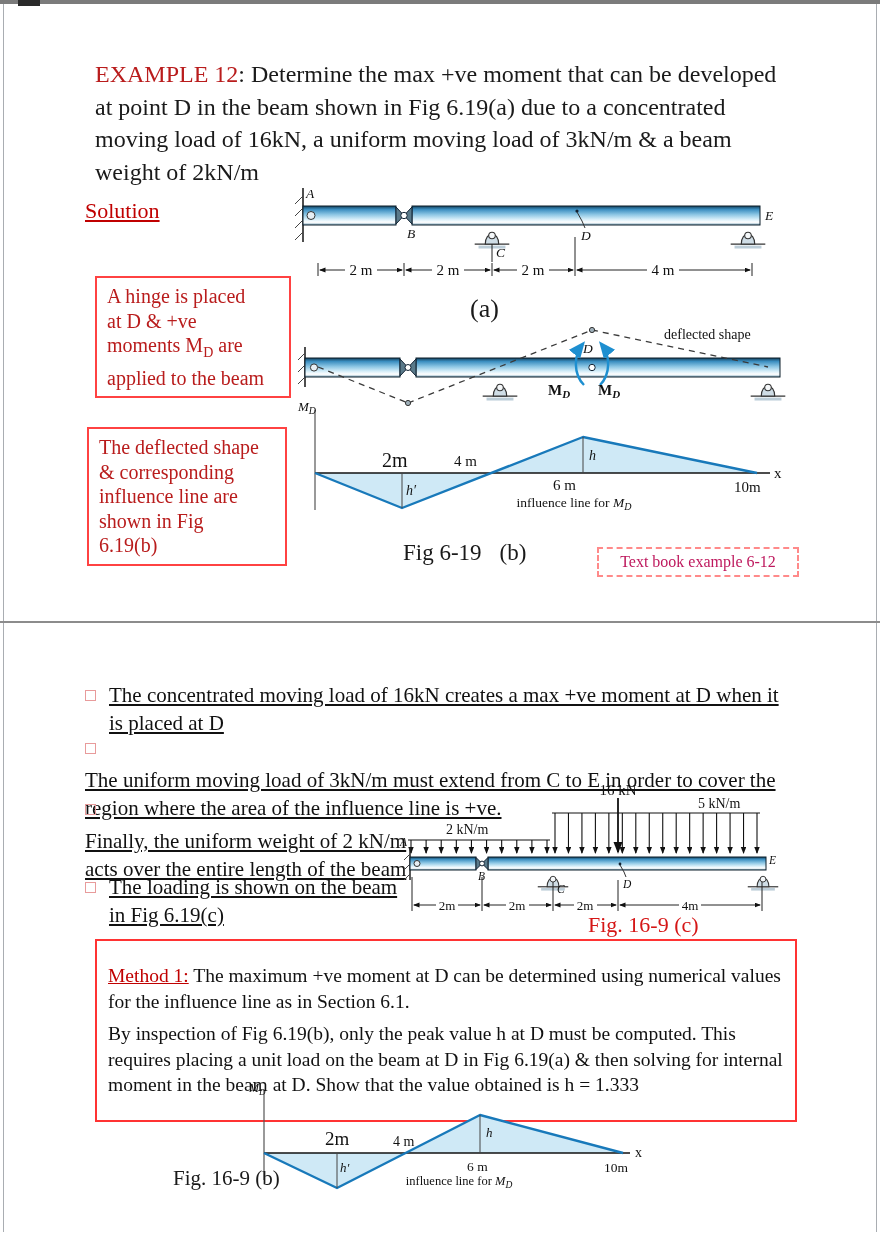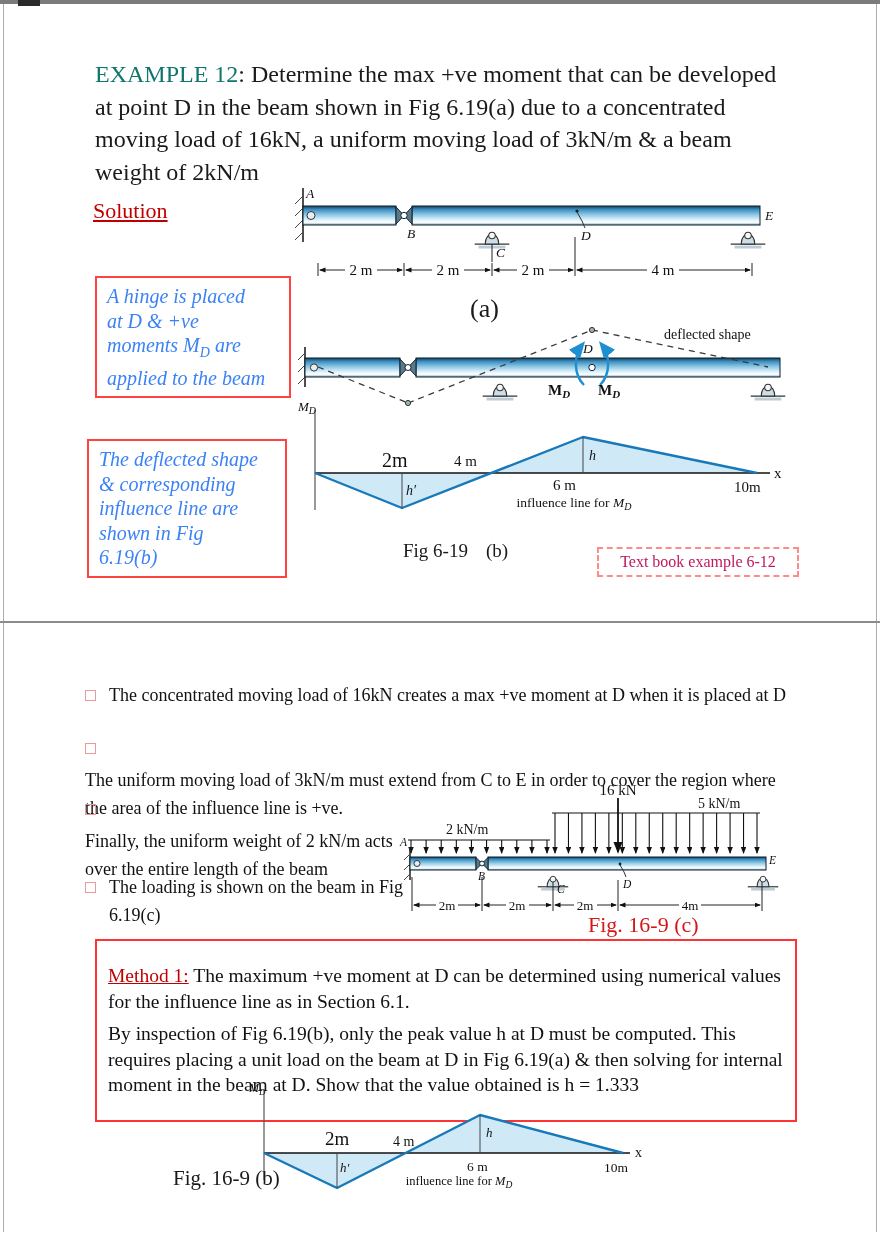--- a/index.html
+++ b/index.html
@@ -7,32 +7,32 @@
         font-family:"Liberation Serif","DejaVu Serif",serif;color:#141414;}
   .abs{position:absolute;}
   
   .top-bar{left:0;top:0;width:880px;height:4px;background:#7b7b7b;}
   .top-mark{left:18px;top:0;width:22px;height:6px;background:#2a2a2a;}
   .left-line{left:3px;top:4px;width:1px;height:1228px;background:#a9adb2;}
   .right-line{left:876px;top:4px;width:1px;height:1228px;background:#a9adb2;}
   .divider{left:0;top:621px;width:880px;height:2px;background:#8c8c8c;}
   
   .title{left:95px;top:58px;width:712px;font-size:24px;line-height:32.5px;color:#1a1a1a;}
-  .hl{color:#0f766e;}
-  .solution{left:93px;top:198px;font-size:22px;color:#c00000;text-decoration:underline;}
-  .redbox{border:2px solid #ff4242;background:#fff;font-size:20px;line-height:24.5px;color:#3b82f6;padding:6px 10px;font-style:italic;}
+  .hl{color:#b91c1c;}
+  .solution{left:85px;top:198px;font-size:22px;color:#c00000;text-decoration:underline;}
+  .redbox{border:2px solid #ff4242;background:#fff;font-size:20px;line-height:24.5px;color:#b91c1c;padding:6px 10px;}
   .box1{left:95px;top:276px;width:172px;}
-  .box2{left:87px;top:439px;width:176px;}
+  .box2{left:87px;top:427px;width:176px;}
   .cap-a{left:470px;top:294px;font-size:26px;color:#1a1a1a;}
-  .fig619{left:403px;top:540px;font-size:19px;color:#1a1a1a;}
+  .fig619{left:403px;top:540px;font-size:23px;color:#1a1a1a;}
   .fig619 .sp{margin-left:18px;}
   .textbook{left:597px;top:547px;width:178px;border:2px dashed #ff8a8a;color:#be185d;
             font-size:16px;text-align:center;padding:4px 10px;}
   
-  .bullet{display:flex;gap:13px;font-size:18px;line-height:27.5px;color:#111;}
+  .bullet{display:flex;gap:13px;font-size:21px;line-height:27.5px;color:#111;text-decoration:underline;}
   .bsq{flex:0 0 auto;width:9px;height:9px;border:1.5px solid #e89b9b;margin-top:8px;}
   .b1{left:85px;top:682px;width:705px;}
   .b2{left:85px;top:735px;width:705px;flex-direction:column;}
   .b3{left:85px;top:796px;width:325px;flex-direction:column;}
   .b4{left:85px;top:874px;width:325px;}
   .capc{left:588px;top:912px;font-size:22px;color:#d51616;}
   .methodbox{left:95px;top:939px;width:676px;border:2px solid #ff3333;padding:22px 11px;
              font-size:19.5px;line-height:25.5px;color:#111;}
   .methodbox .p2{margin-top:7px;}
   .mh{color:#c00000;text-decoration:underline;}

